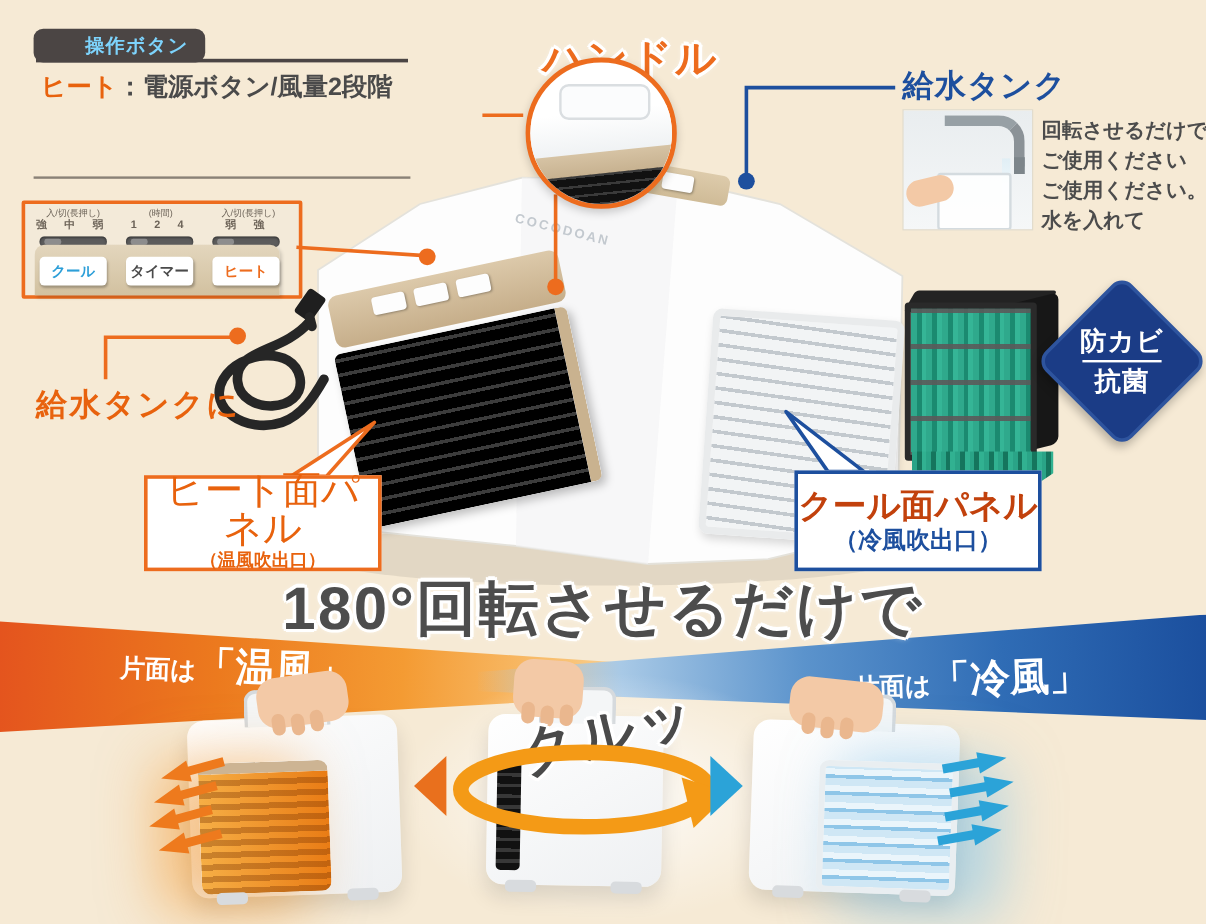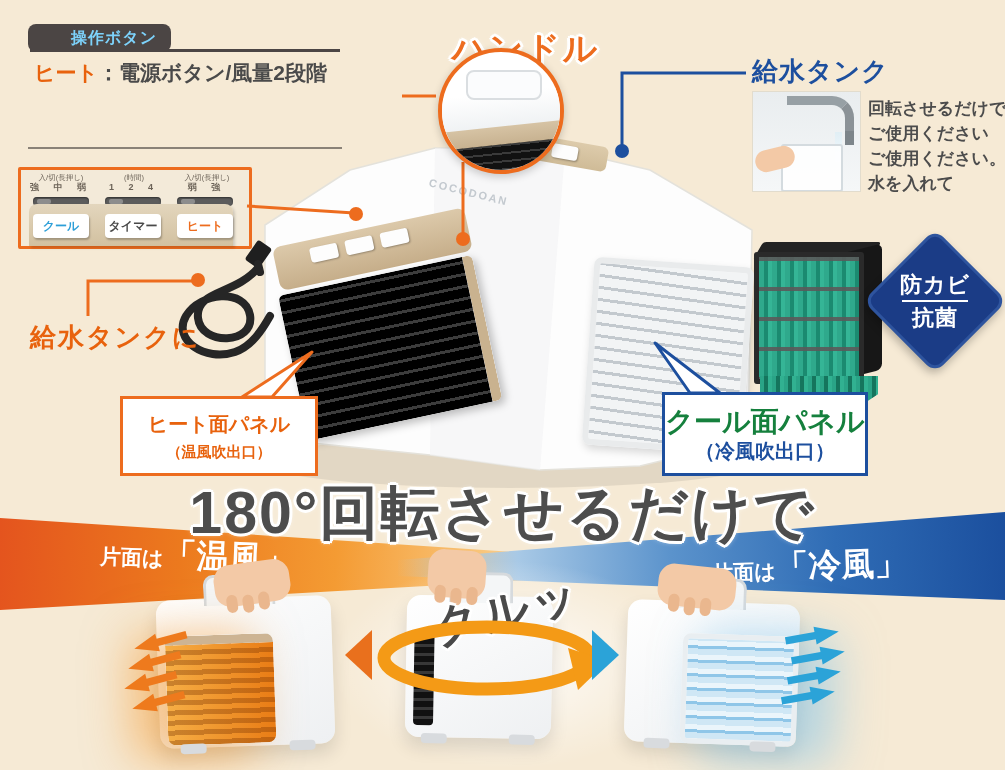--- a/index.html
+++ b/index.html
@@ -79,34 +79,34 @@
   .circle-inset{left:438px;top:48px;width:118px;height:118px;border-radius:50%;border:4px solid #ed6c1e;background:#fff;overflow:hidden;z-index:6;box-shadow:0 3px 8px rgba(0,0,0,.2);}
   .ci-handle{position:absolute;left:24px;top:18px;width:72px;height:26px;background:#fbfcfd;border:2px solid #dadee1;border-radius:8px;}
   .ci-body{position:absolute;left:-10px;top:40px;width:150px;height:40px;background:linear-gradient(#fff,#edf0f2);transform:rotate(-6deg);}
   .ci-tan{position:absolute;left:-10px;top:74px;width:150px;height:22px;background:linear-gradient(#d6c3a4,#c4ae8c);transform:rotate(-6deg);}
   .ci-grille{position:absolute;left:-10px;top:92px;width:150px;height:40px;transform:rotate(-6deg);
     background:repeating-linear-gradient(0deg,#111 0 6px,#3a3a3a 6px 8px);}
 
   
   .co-box{background:#fff;z-index:5;text-align:center;display:flex;flex-direction:column;align-items:center;justify-content:center;}
   .heat-box{left:120px;top:396px;width:192px;height:74px;border:3px solid #ed6c1e;}
-  .heat-box .t1{font-size:20px;font-weight:bold;color:#e8620d;line-height:32px;}
+  .heat-box .t1{font-size:32px;font-weight:normal;color:#e8620d;line-height:32px;}
   .heat-box .t2{font-size:15px;font-weight:bold;color:#e8620d;line-height:24px;}
   .cool-box{left:662px;top:392px;width:200px;height:78px;border:3px solid #1d4f9e;}
-  .cool-box .t1{font-size:28px;font-weight:bold;color:#15803d;line-height:34px;}
+  .cool-box .t1{font-size:28px;font-weight:bold;color:#c2410c;line-height:34px;}
   .cool-box .t2{font-size:20px;font-weight:bold;color:#1d4f9e;line-height:24px;}
 
   
   .ribbon-warm{left:0;top:516px;width:610px;height:96px;z-index:1;
     background:linear-gradient(93deg,#e4541e 0%,#ec7a1e 30%,#f49b33 55%,#f9c478 78%,rgba(253,239,220,0) 100%);
     clip-path:polygon(0 2%,100% 44%,100% 62%,0 98%);}
   .ribbon-cool{left:398px;top:512px;width:607px;height:100px;z-index:1;
     background:linear-gradient(267deg,#1b4f9e 0%,#2f6cb5 28%,#5b93cc 55%,#a8c9e6 80%,rgba(230,240,250,0) 100%);
     clip-path:polygon(0 48%,100% 0%,100% 88%,0 64%);}
-  .headline{left:0;top:474px;width:1005px;text-align:center;font-size:59px;font-weight:bold;color:#4d4d4d;z-index:3;letter-spacing:2px;}
+  .headline{left:0;top:474px;width:1005px;text-align:center;font-size:50px;font-weight:bold;color:#4d4d4d;z-index:3;letter-spacing:2px;}
   .r-text{color:#fff;font-weight:bold;z-index:2;white-space:nowrap;}
   .r-text .small{font-size:21px;} .r-text .big{font-size:33px;}
   .warm-text{left:100px;top:534px;transform:rotate(2deg);}
   .cool-text{left:712px;top:544px;transform:rotate(-2deg);}
   .sfx{left:432px;top:580px;font-size:46px;font-weight:bold;color:#4a4a4a;transform:rotate(-14deg);z-index:4;letter-spacing:3px;}
 
   .glow-center{left:330px;top:560px;width:360px;height:210px;background:radial-gradient(ellipse at center,rgba(255,255,255,.85),rgba(255,255,255,0) 70%);z-index:1;}
 
   
   .dev{background:linear-gradient(150deg,#ffffff,#eef0f2);border-radius:14px;z-index:2;box-shadow:0 10px 18px rgba(0,0,0,.12);}

